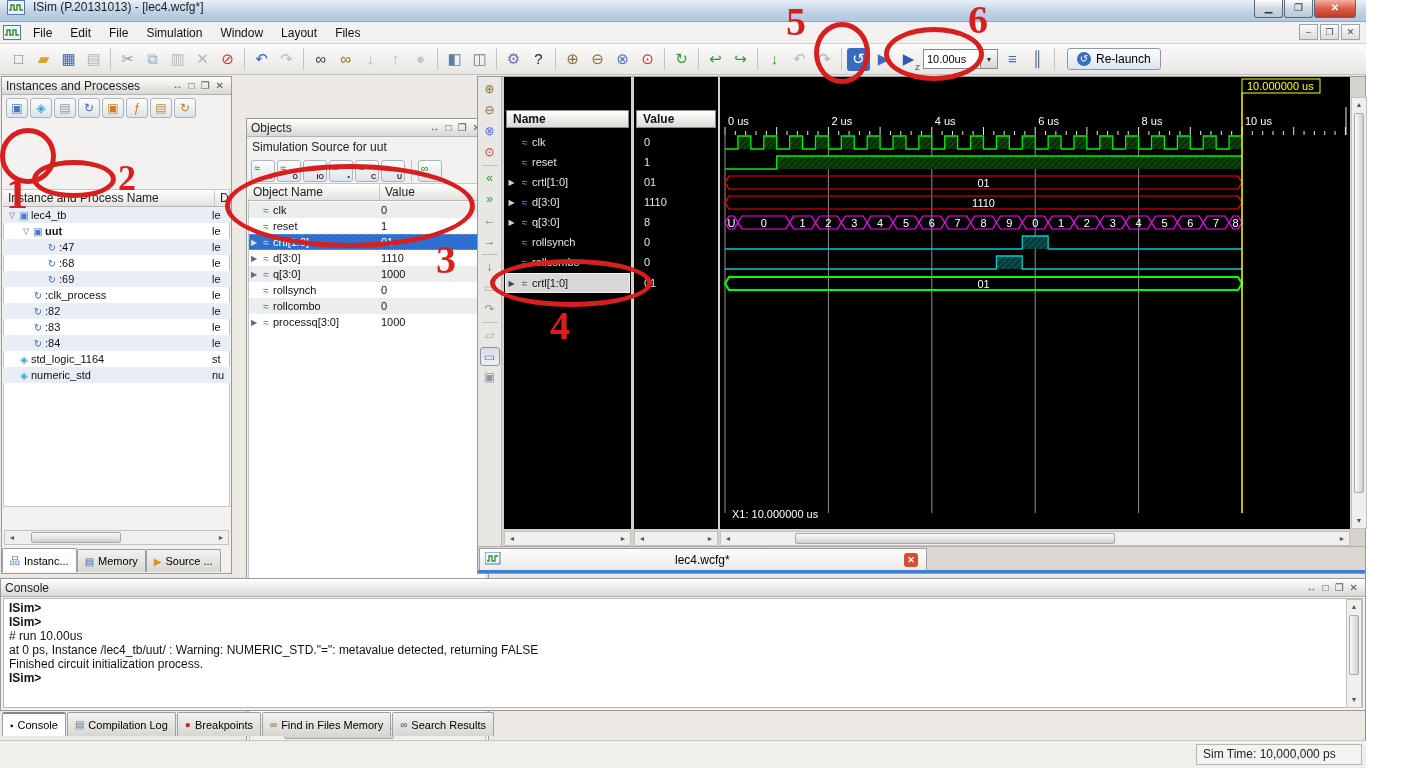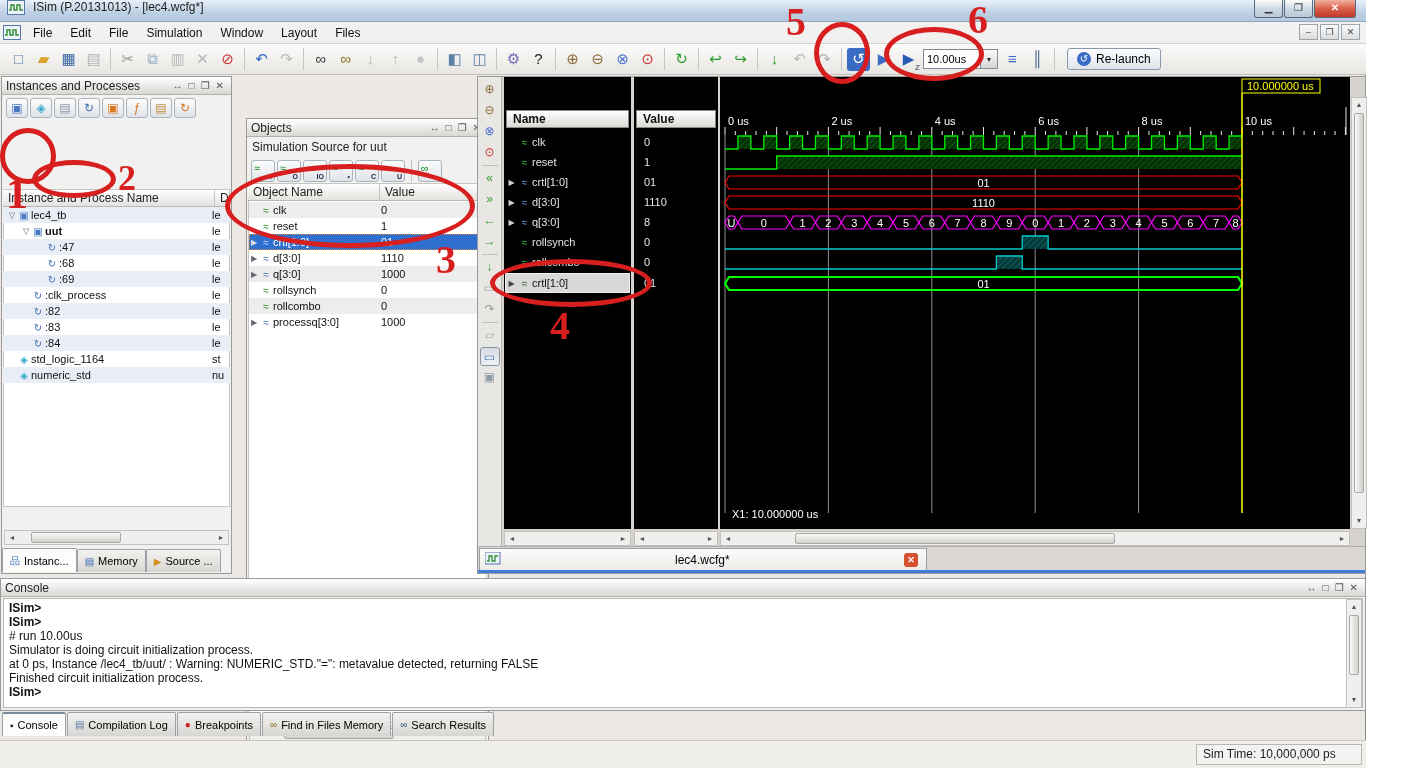--- a/index.html
+++ b/index.html
@@ -751,21 +751,20 @@
       <span class="hic">↔</span>
       <span class="hic">□</span>
       <span class="hic">❐</span>
       <span class="hic">✕</span>
     </div>
     <div id="console-body">
       <div id="console-lines">
           <div class="cline b">ISim&gt;</div>
           <div class="cline b">ISim&gt;</div>
           <div class="cline"># run 10.00us</div>
-          <div class="cline">Simulator is doing circuit initialization process.</div>
           <div class="cline">at 0 ps, Instance /lec4_tb/uut/ : Warning: NUMERIC_STD."=": metavalue detected, returning FALSE</div>
           <div class="cline">Finished circuit initialization process.</div>
           <div class="cline b">ISim&gt;</div>
         </div>
     </div>
     <div class="scrollv" id="console-vscroll">
       <div class="arr">▲</div>
         <div class="thumbv" style="height:60px;"></div>
         <div class="arr" style="position:absolute; bottom:0; width:100%;">▼</div>
     </div>

